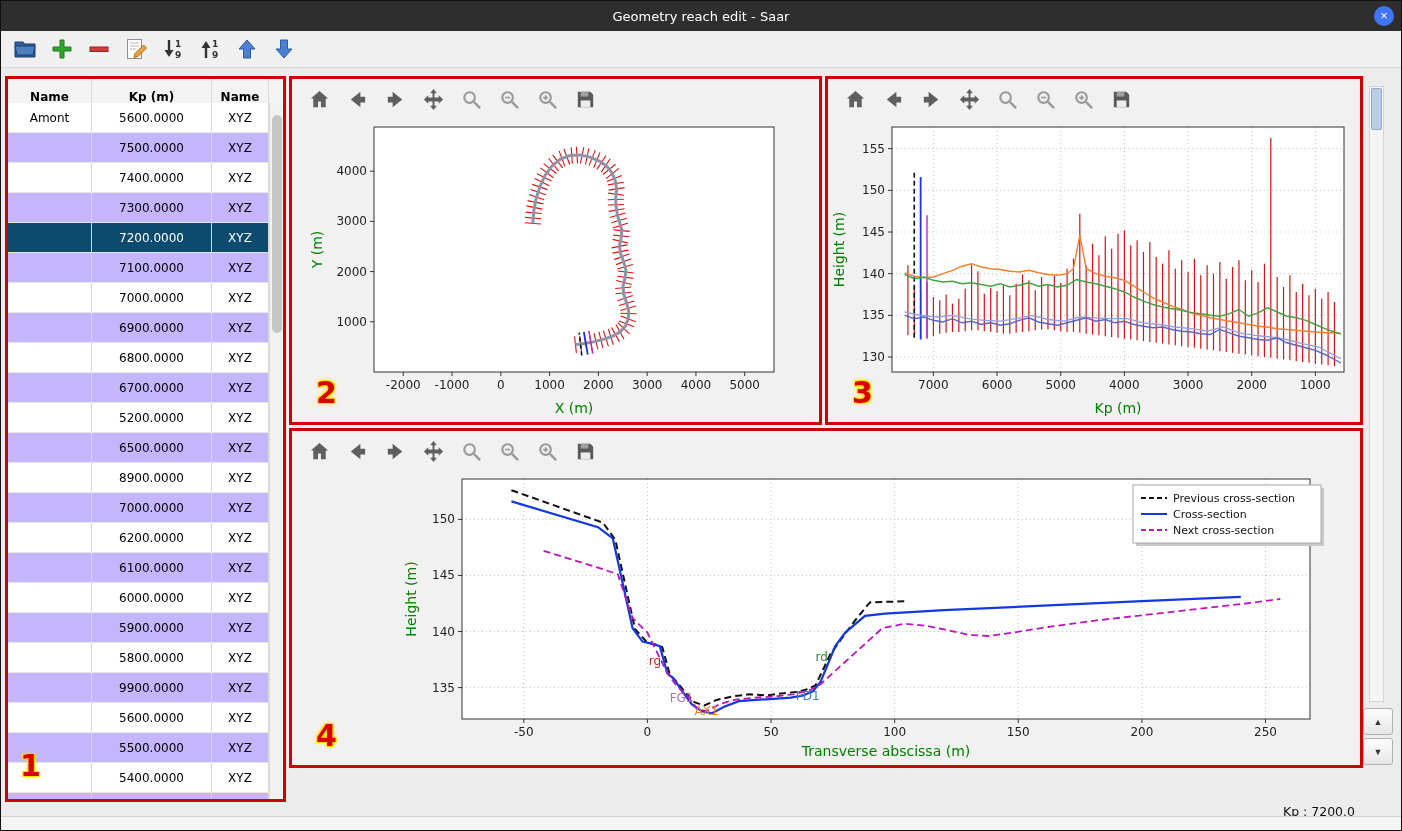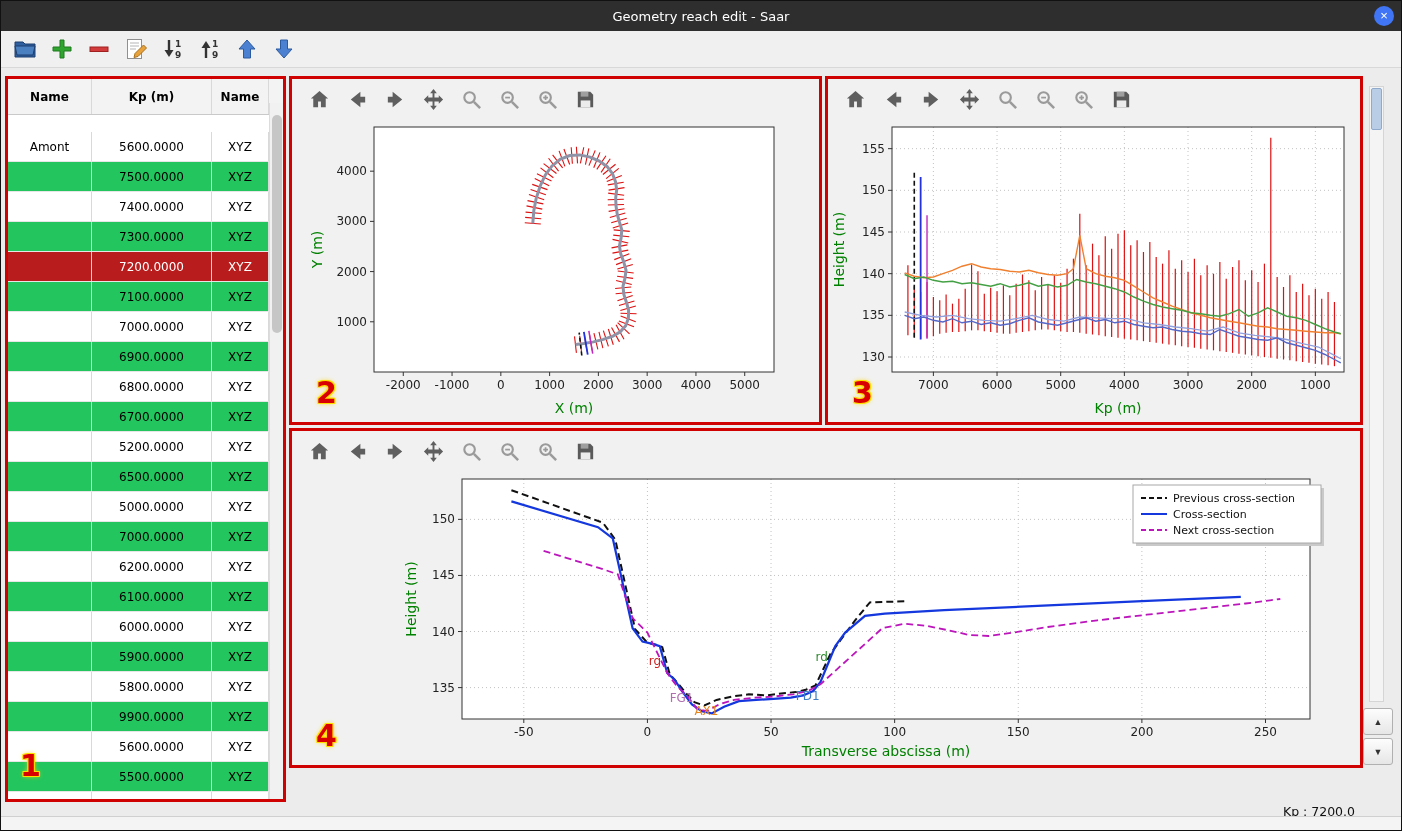--- a/index.html
+++ b/index.html
@@ -24,24 +24,24 @@
   .panel4{left:288px;top:360px;width:1074px;height:340px;}
 
   .plot-toolbar{height:40px;display:flex;align-items:center;gap:14px;padding-left:16px;background:#f1f1f1;}
   .ptb-btn{background:transparent;border:none;padding:0;width:24px;height:24px;cursor:pointer;}
   .ptb-btn svg{display:block;}
   .plot-svg{display:block;background:#f1f1f1;}
 
   .thead{display:flex;height:36px;background:#f3f3f3;border-bottom:1px solid #c9c9c9;font-weight:bold;font-size:12px;}
   .tcell{display:flex;align-items:center;justify-content:center;border-right:1px solid #d9d9d9;overflow:hidden;white-space:nowrap;}
   .c0{width:84px;}.c1{width:120px;}.c2{width:57px;}
-  .tbody{position:absolute;top:24px;left:0;right:14px;bottom:0;overflow:hidden;margin-top:29px;}
+  .tbody{position:absolute;top:24px;left:0;right:14px;bottom:0;overflow:hidden;}
   .trow{display:flex;height:30px;font-size:12px;background:#ffffff;border-bottom:1px solid #e6e6e6;cursor:pointer;}
-  .trow.alt{background:#22c55e;}
-  .trow.sel{background:#b91c1c;}
+  .trow.alt{background:#c4b5fd;}
+  .trow.sel{background:#0c4a6e;}
   .trow.sel .tcell{color:#ffffff;}
   .tscroll{position:absolute;right:0;top:24px;bottom:0;width:14px;background:#f1f1f1;border-left:1px solid #dcdcdc;}
   .tthumb{position:absolute;left:2px;top:12px;width:10px;height:218px;background:#c6c6c6;border-radius:5px;}
 
   .plabel{position:absolute;left:24px;bottom:12px;font-size:30px;font-weight:bold;color:#d80000;
     text-shadow:-1px -1px 0 #ffdf00,1px -1px 0 #ffdf00,-1px 1px 0 #ffdf00,1px 1px 0 #ffdf00,0 0 5px #ffd700;}
   .panel1 .plabel{left:12px;bottom:16px;}
 
   .vscroll{position:absolute;left:1368px;top:18px;width:15px;height:616px;background:#f4f4f4;border:1px solid #d5d5d5;}
   .vthumb{position:absolute;left:1px;top:1px;width:11px;height:42px;background:#b9cde6;border:1px solid #90aacc;border-radius:2px;}
@@ -178,21 +178,21 @@
           <div class="tcell c1">5200.0000</div>
           <div class="tcell c2">XYZ</div>
         </div>
         <div class="trow alt">
           <div class="tcell c0"></div>
           <div class="tcell c1">6500.0000</div>
           <div class="tcell c2">XYZ</div>
         </div>
         <div class="trow">
           <div class="tcell c0"></div>
-          <div class="tcell c1">5000.0000</div>
+          <div class="tcell c1">8900.0000</div>
           <div class="tcell c2">XYZ</div>
         </div>
         <div class="trow alt">
           <div class="tcell c0"></div>
           <div class="tcell c1">7000.0000</div>
           <div class="tcell c2">XYZ</div>
         </div>
         <div class="trow">
           <div class="tcell c0"></div>
           <div class="tcell c1">6200.0000</div>

